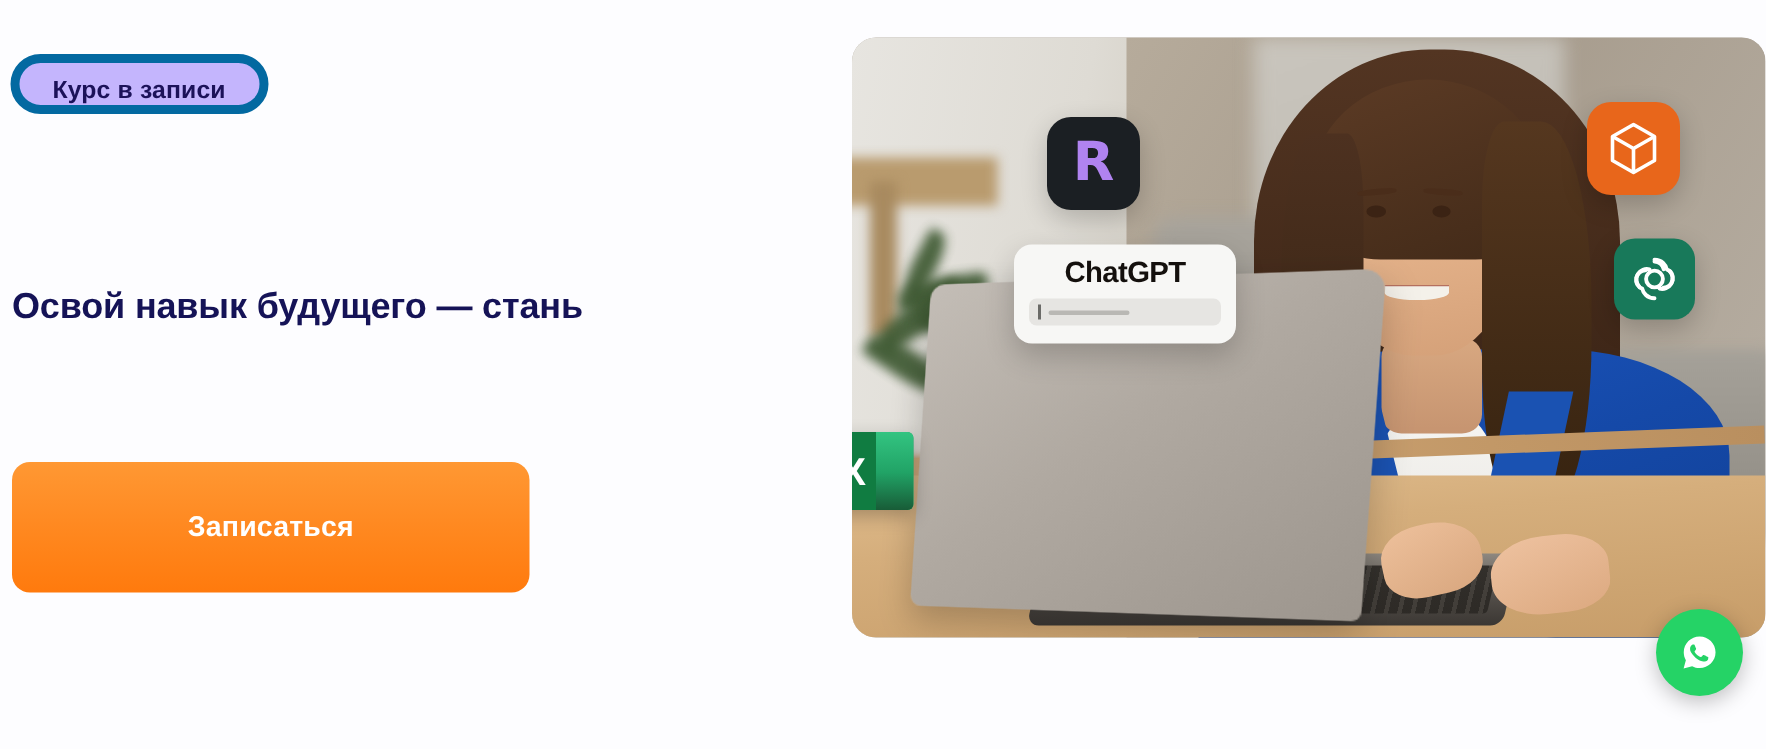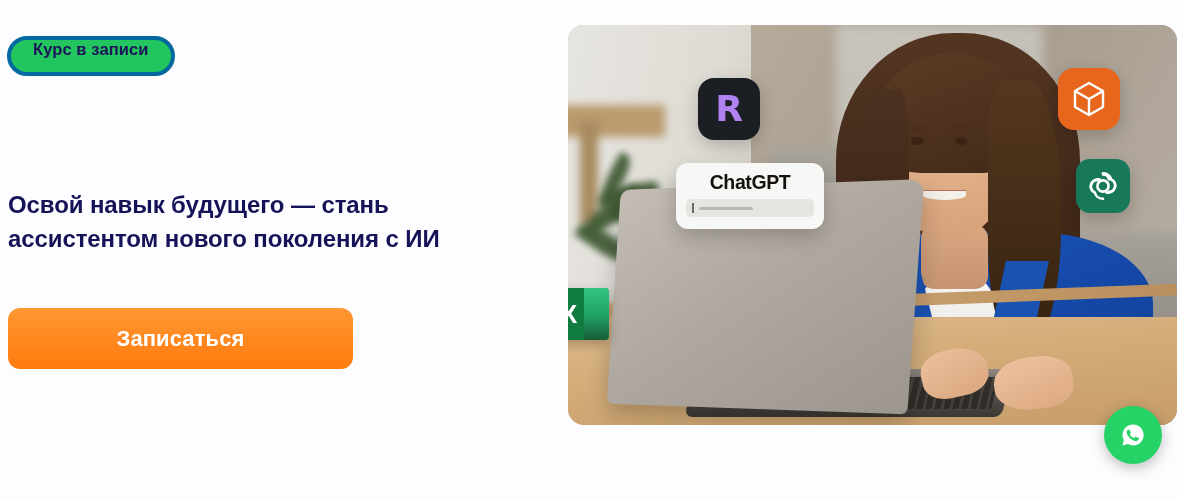--- a/index.html
+++ b/index.html
@@ -29,25 +29,25 @@
     height: 499px;
   }
 
   .badge {
     position: absolute;
     left: 1px;
     top: 36px;
     height: 40px;
     padding: 0 22px;
     display: flex;
-    align-items: flex-start;
+    align-items: flex-end;
     justify-content: center;
-    border: 4px solid #0369a1;
+    border: 6px solid #0369a1;
     border-radius: 999px;
-    background: #22c55e;
+    background: #c4b5fd;
     color: #1c1259;
     font-size: 16.5px;
     font-weight: 700;
     letter-spacing: .1px;
     white-space: nowrap;
   }
 
   .headline {
     position: absolute;
     left: 2px;
@@ -70,28 +70,28 @@
     font-weight: 700;
     line-height: 34px;
     letter-spacing: -0.1px;
   }
 
   .cta-button {
     position: absolute;
     left: 2px;
     top: 308px;
     width: 345px;
-    height: 61px;
+    height: 87px;
     border: none;
     border-radius: 12px;
     cursor: pointer;
     background: linear-gradient(180deg, #ff9833 0%, #ff8a22 45%, #ff7a0d 100%);
     color: #ffffff;
     font-family: inherit;
-    font-size: 22px;
+    font-size: 19px;
     font-weight: 700;
     letter-spacing: .1px;
   }
 
   
   .photo-panel {
     position: absolute;
     left: 568px;
     top: 25px;
     width: 609px;
@@ -457,21 +457,20 @@
 
   <div class="left-col">
 
     <div class="badge">
       <span>Курс в записи</span>
     </div>
 
 
     <div class="subhead">
       <div>Освой навык будущего — стань</div>
-      <div>ассистентом нового поколения с ИИ</div>
     </div>
 
     <button class="cta-button">Записаться</button>
   </div>
 
   <div class="photo-panel">
 
     <div class="wall-left"></div>
     <div class="wall-right"></div>
     <div class="wall-mid-panel"></div>

